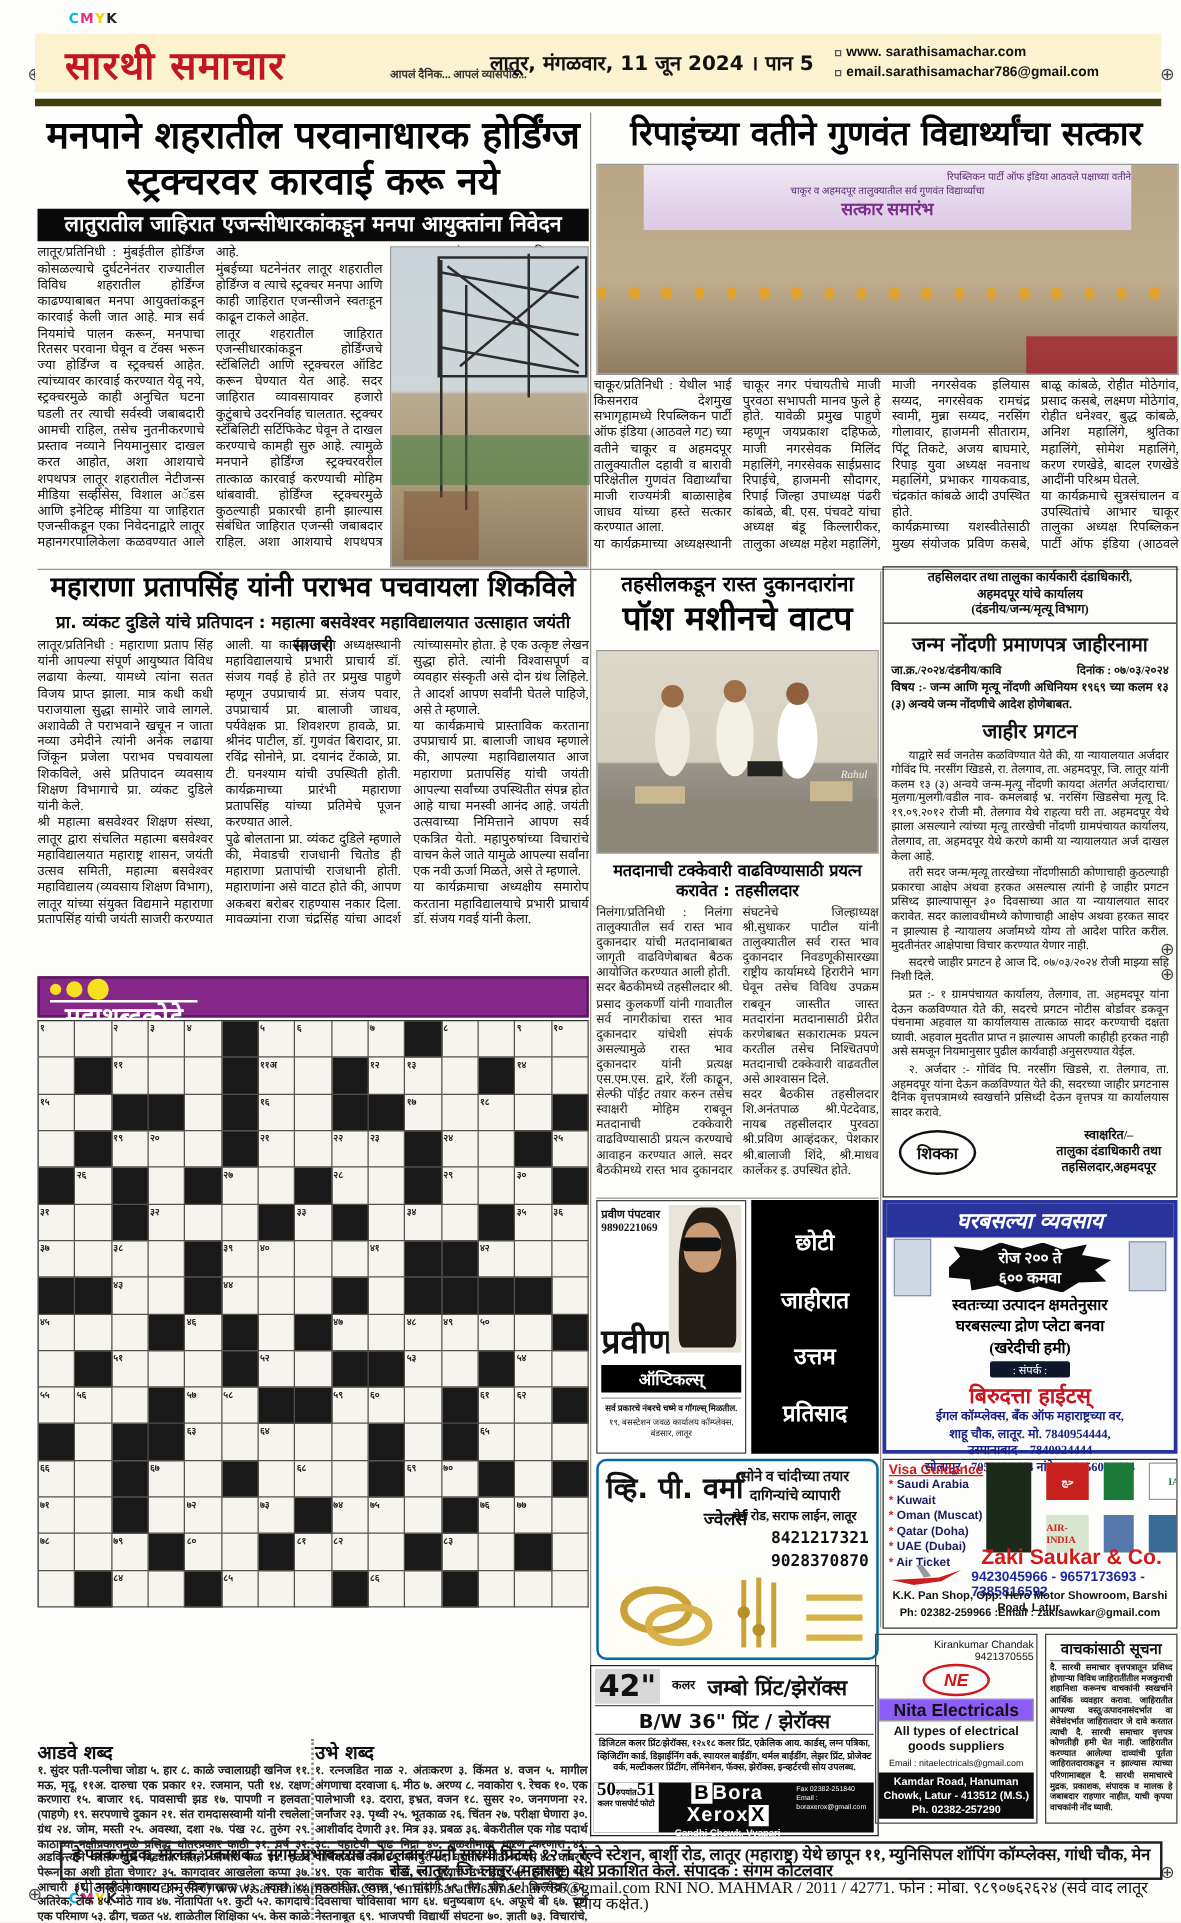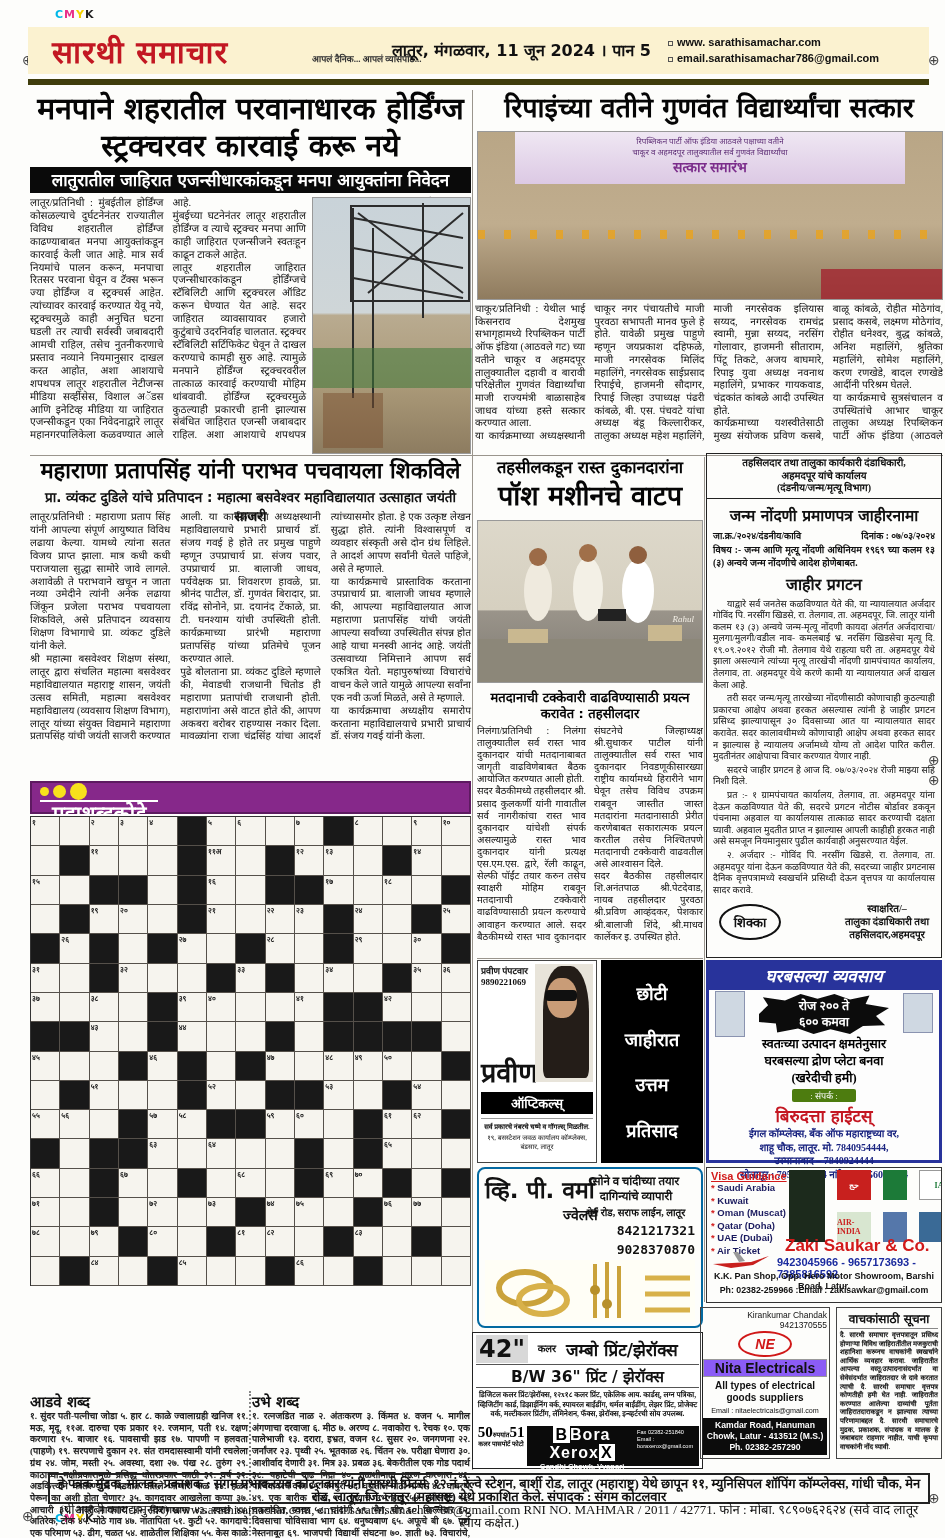--- a/index.html
+++ b/index.html
@@ -39,21 +39,21 @@
   .a1-sub  { left:30px; top:167px; width:441px; height:26px; font-size:17px; line-height:26px; }
   .a1-body { left:30px; top:197px; width:276px; height:258px; column-count:2; column-gap:9px;
              font-size:10.3px; line-height:12.9px; }
   .a1-photo { left:312px; top:197px; width:159px; height:257px; background:linear-gradient(#c9d3d9 0%,#cfd6d8 45%,#b9ab90 46%,#a99877 75%,#8d7c60 100%); border:1px solid #999; }
 
   
   .a2-head { left:475px; top:91px; width:468px; font-size:27px; line-height:34px; }
   .a2-photo { left:477px; top:131px; width:466px; height:169px; background:linear-gradient(#b9a686,#c0ad8e 55%,#8f7b5e); border:1px solid #999; overflow:hidden; }
   .a2-banner { position:absolute; left:8%; top:0; width:84%; height:52px;
                background:linear-gradient(#efe7f3,#dcc9e4); text-align:center; color:#5c2b74; }
-  .a2-banner div:nth-child(1){font-size:8px; padding-top:3px;}
+  .a2-banner div:nth-child(1){font-size:8px; padding-top:3px;text-align:right;}
   .a2-banner div:nth-child(2){font-size:8px;}
   .a2-banner div:nth-child(3){font-size:14px; font-weight:bold; color:#7b2d8b;}
   .garland { position:absolute; left:0; top:98px; width:100%; height:9px;
              background:repeating-linear-gradient(90deg,#e8a321 0 7px,transparent 7px 26px); opacity:.85; }
   .chairs { position:absolute; right:0; bottom:0; width:26%; height:30px; background:#a32430; opacity:.8; }
   .a2-body { left:475px; top:303px; width:468px; height:152px; column-count:4; column-gap:9px;
              font-size:10.2px; line-height:12.7px; }
 
   
   .a3-head { left:30px; top:458px; width:441px; font-size:22px; line-height:26px; }
@@ -129,21 +129,21 @@
   .choti div { font-size:18px; font-weight:bold; font-family:"DejaVu Sans",sans-serif; }
   
   .ghar { left:706px; top:960px; width:236px; height:203px; border:3px solid #28339b; background:#fdfdfd; }
   .ghar-title { background:#28339b; color:#fff; text-align:center; font-size:17px; font-weight:bold;
                 font-style:italic; padding:1px 0 3px; font-family:"DejaVu Sans",sans-serif; }
   .star { position:relative; margin:4px auto 2px; width:130px; height:40px; background:#0c0c0c; color:#fff;
           text-align:center; font-size:12.5px; font-weight:bold; line-height:16px; padding-top:4px;
           clip-path:polygon(0% 50%,7% 28%,3% 8%,20% 16%,32% 0%,45% 12%,58% 0%,70% 14%,85% 4%,82% 25%,100% 35%,90% 55%,97% 78%,80% 80%,70% 100%,55% 88%,42% 100%,30% 86%,14% 96%,13% 74%,0% 70%); }
   .ghar-thumb { position:absolute; width:30px; height:46px; background:#cfd8e2; border:1px solid #8a93b0; }
   .ghar-l { font-size:12.5px; font-weight:bold; color:#000000; text-align:center; line-height:17px; }
-  .ghar-contact { width:64px; margin:2px auto; background:#4d7c0f; color:#fff; font-size:9px; text-align:center; border-radius:2px; }
+  .ghar-contact { width:64px; margin:2px auto; background:#0f172a; color:#fff; font-size:9px; text-align:center; border-radius:2px; }
   .ghar-brand { text-align:center; color:#c41722; font-size:17px; font-weight:bold; font-family:"DejaVu Sans",sans-serif; }
   .ghar-addr { text-align:center; font-size:10px; font-weight:bold; color:#1a2480; line-height:13.5px; }
   
   .verma { left:477px; top:1167px; width:226px; height:161px; border:2px solid #0369a1; border-radius:8px; padding:4px 6px; }
   .vm-name { font-size:23px; font-weight:bold; font-family:"DejaVu Sans",sans-serif; }
   .vm-sub { font-size:14px; font-weight:bold; margin-left:78px; }
   .vm-right { position:absolute; right:6px; top:4px; width:118px; text-align:center; }
   .vm-d1,.vm-d2 { font-size:11.5px; font-weight:bold; }
   .vm-addr { font-size:10px; font-weight:bold; margin-top:2px; }
   .vm-ph { font-size:13px; font-weight:bold; text-align:right; line-height:15px;

